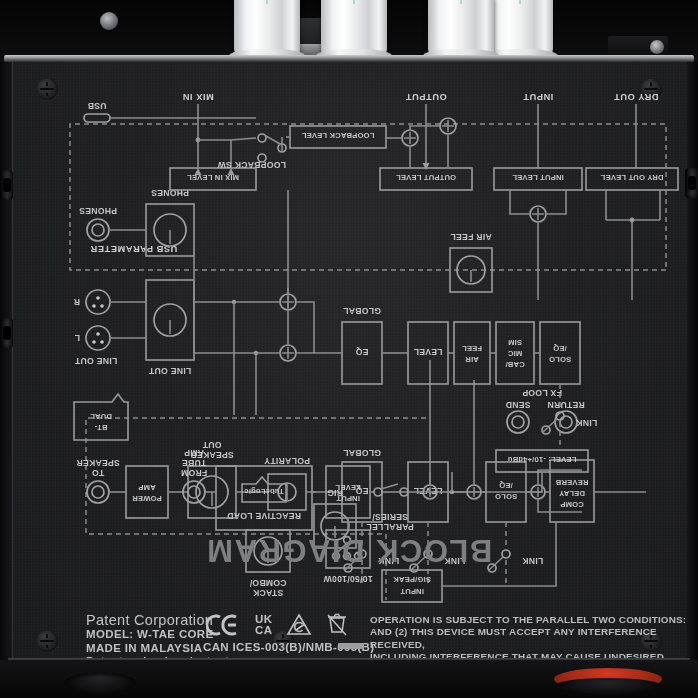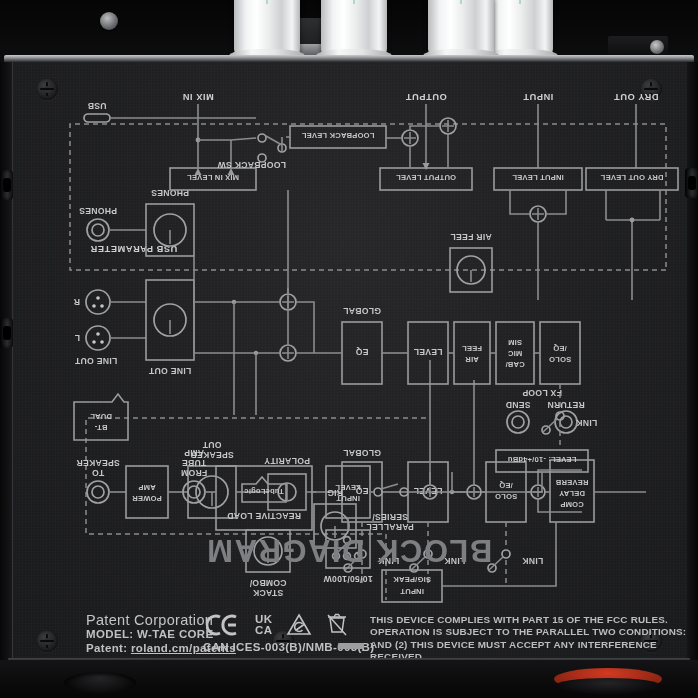--- a/index.html
+++ b/index.html
@@ -511,20 +511,21 @@
     </g>
 
     <g transform="rotate(180 337 299)">
       <text class="big" x="337" y="120" text-anchor="middle">BLOCK DIAGRAM</text>
     </g>
   </svg>
 
   <div class="legal" style="left:86px;top:612px;width:300px;">
     <div class="brandline">Patent Corporation</div>
     <div class="boldline">MODEL: W-TAE CORE</div>
+    <div class="boldline">MADE IN MALAYSIA</div>
     <div class="boldline" style="white-space:nowrap;">
       <span>Patent:</span>
       <span class="patlink">roland.cm/patents</span>
     </div>
     <div class="smallline" style="margin-top:2.5px;white-space:nowrap;">2036-1 Nakagawa, Hosoe-cho, Hamana-ku, Hamamatsu, Shizuoka 431-1304, JAPAN</div>
   </div>
 
   <div class="legal boldline" style="left:203px;top:641px;white-space:nowrap;">CAN ICES-003(B)/NMB-003(B)</div>
   <div style="position:absolute;left:338px;top:643px;width:26px;height:6px;background:#9d9ea0;border-radius:1px;"></div>
 
@@ -546,21 +547,20 @@
 
     <svg width="24" height="26" viewBox="0 0 24 26">
       <path d="M5 6 h14 l-2 14 h-10 z" stroke="#c2c3c5" stroke-width="1.5" fill="none"></path>
       <path d="M3 5 h18" stroke="#c2c3c5" stroke-width="1.5"></path>
       <path d="M9 5 l1.5 -2.5 h3 L15 5" stroke="#c2c3c5" stroke-width="1.4" fill="none"></path>
       <path d="M3 3 L21 23" stroke="#c2c3c5" stroke-width="1.5"></path>
     </svg>
   </div>
 
   <div class="legal fcc" style="left:370px;top:614px;">
-    <div>THIS DEVICE COMPLIES WITH PART 15 OF THE FCC RULES.</div>
     <div>OPERATION IS SUBJECT TO THE PARALLEL TWO CONDITIONS:</div>
     <div>AND (2) THIS DEVICE MUST ACCEPT ANY INTERFERENCE RECEIVED,</div>
     <div>INCLUDING INTERFERENCE THAT MAY CAUSE UNDESIRED OPERATION.</div>
   </div>
 
   <div class="bottom-edge"></div>
   <div class="bottom-face"></div>
   <div class="foot black" style="left:64px;"></div>
   <div class="foot red" style="left:554px;"></div>
   <div class="foot redcap" style="left:554px;"></div>

